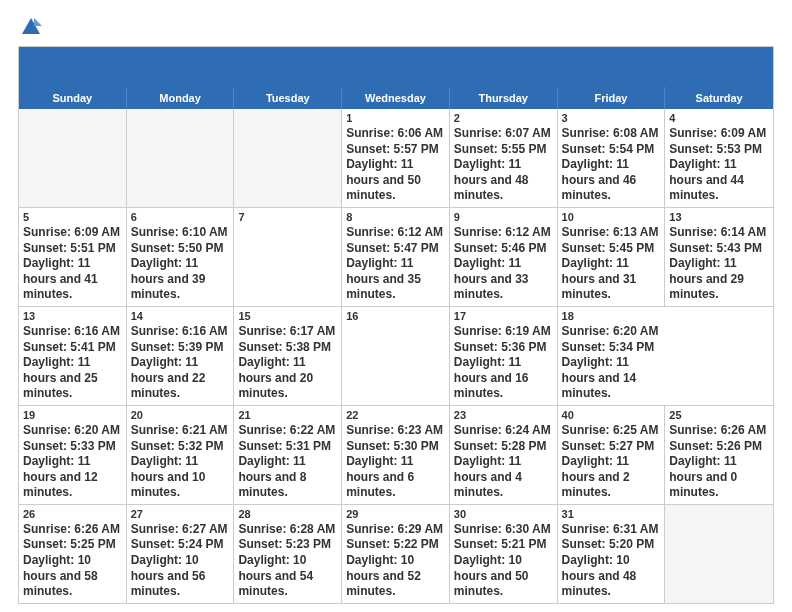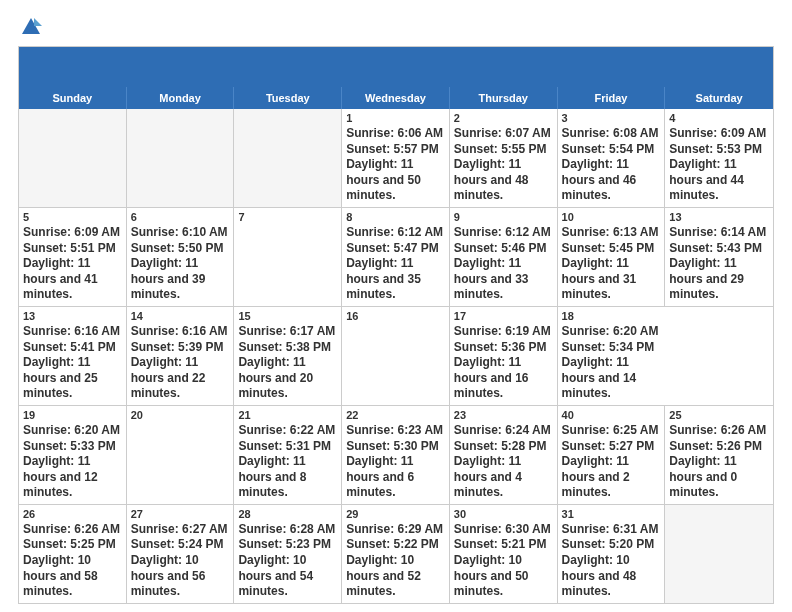--- a/index.html
+++ b/index.html
@@ -232,20 +232,21 @@
             <div class="day-info">Sunrise: 6:20 AM<br>Sunset: 5:34 PM<br>Daylight: 11 hours and 14 minutes.</div>
           </div>
         </div>
         <div class="week-row">
           <div class="day-cell">
             <div class="day-number">19</div>
             <div class="day-info">Sunrise: 6:20 AM<br>Sunset: 5:33 PM<br>Daylight: 11 hours and 12 minutes.</div>
           </div>
           <div class="day-cell">
             <div class="day-number">20</div>
+            <div class="day-info">Sunrise: 6:21 AM<br>Sunset: 5:32 PM<br>Daylight: 11 hours and 10 minutes.</div>
           </div>
           <div class="day-cell">
             <div class="day-number">21</div>
             <div class="day-info">Sunrise: 6:22 AM<br>Sunset: 5:31 PM<br>Daylight: 11 hours and 8 minutes.</div>
           </div>
           <div class="day-cell">
             <div class="day-number">22</div>
             <div class="day-info">Sunrise: 6:23 AM<br>Sunset: 5:30 PM<br>Daylight: 11 hours and 6 minutes.</div>
           </div>
           <div class="day-cell">

